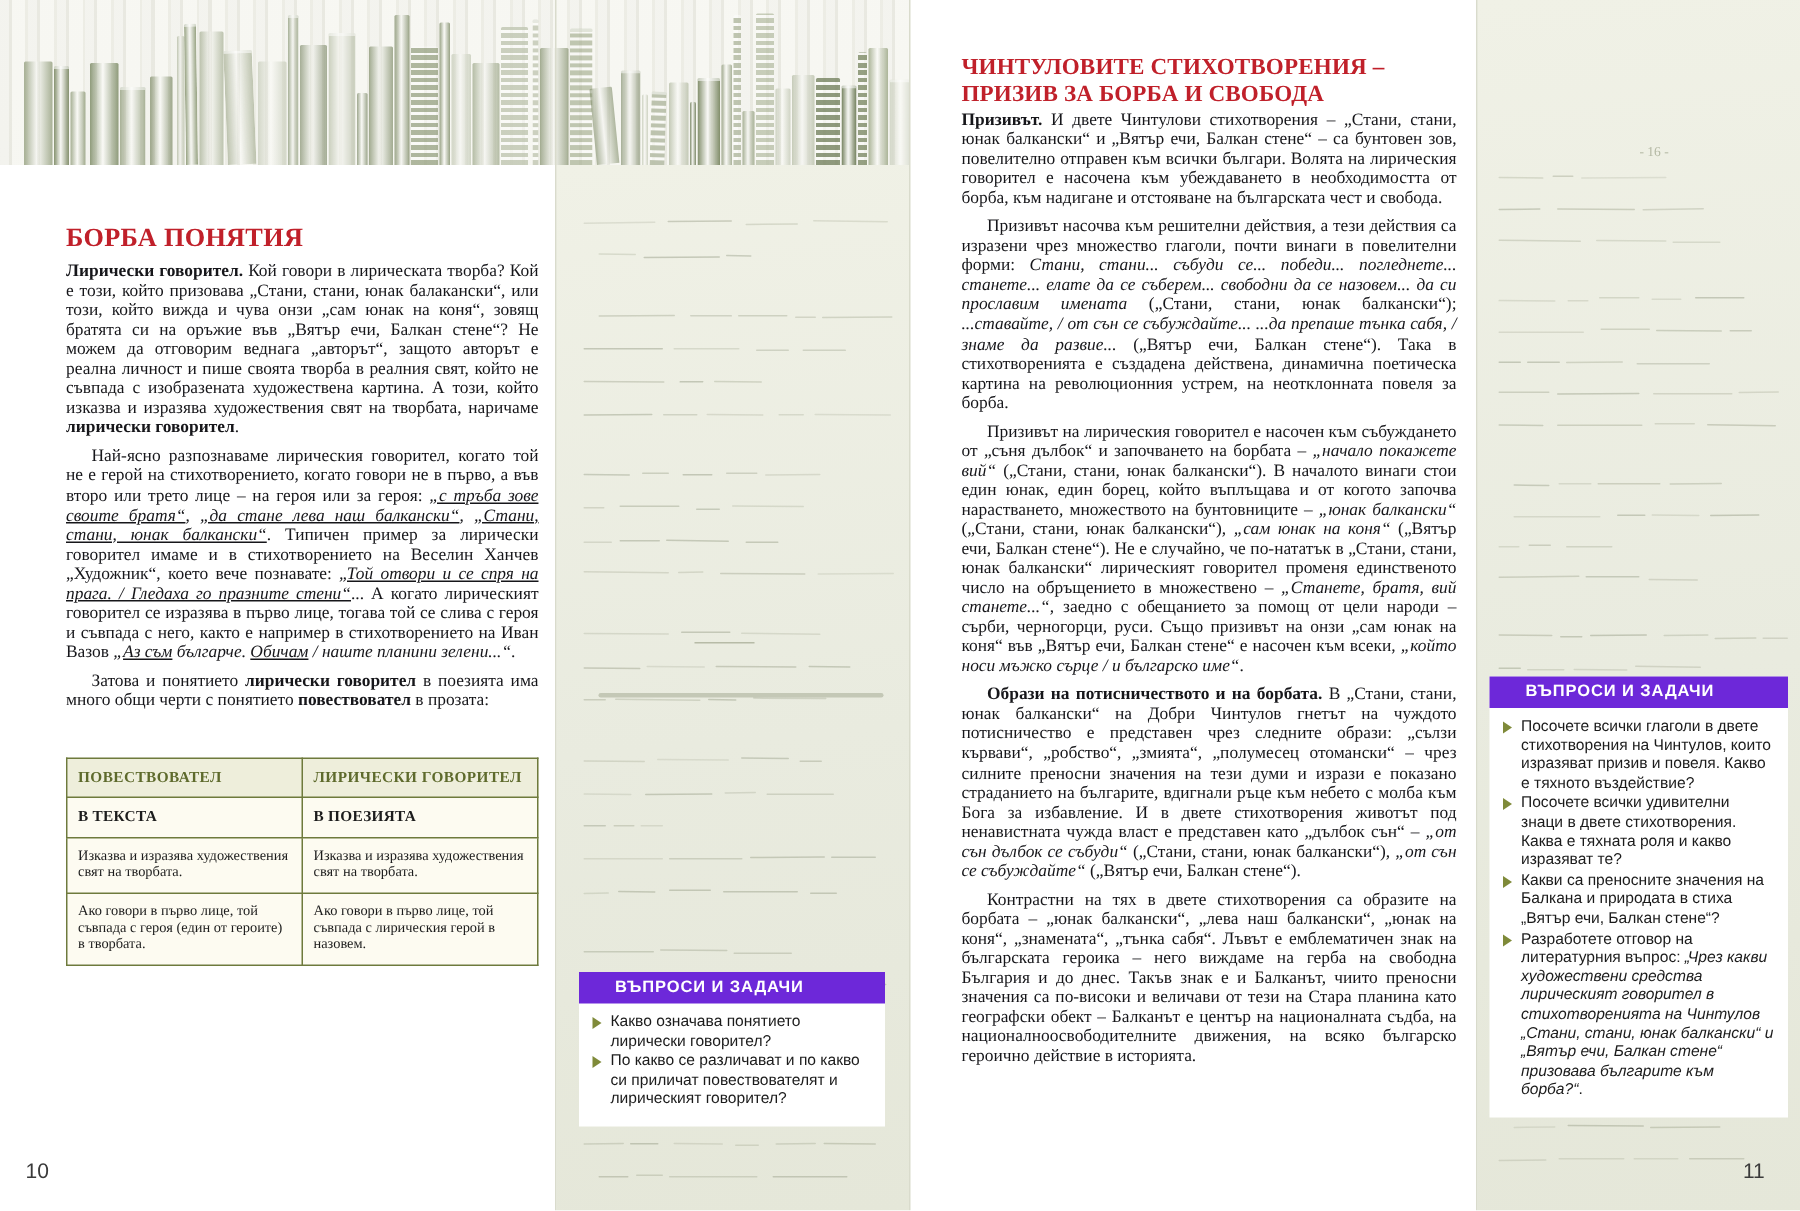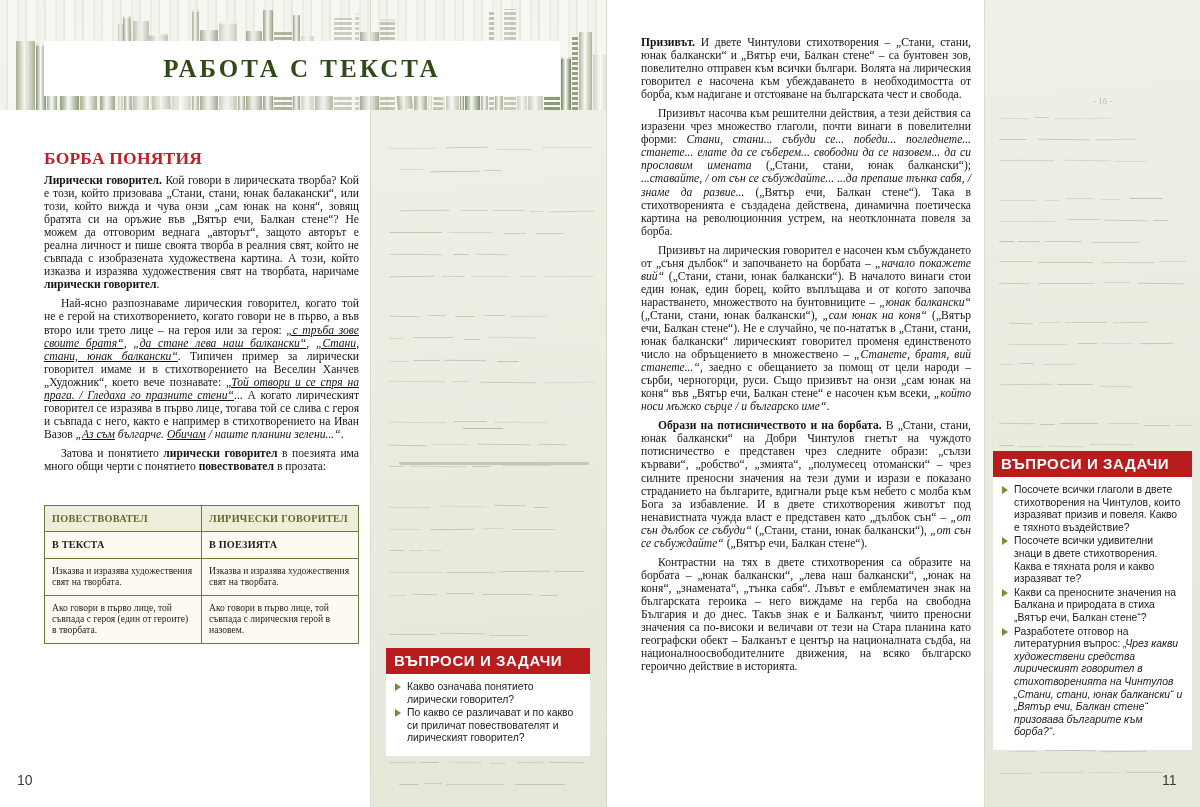--- a/index.html
+++ b/index.html
@@ -106,22 +106,22 @@
   
   .col-right{position:absolute;left:641px;top:36px;width:330px;}
   h2.section2{
     margin:0 0 2px 0;color:#c0202a;font-size:15.4px;font-weight:bold;
     line-height:17.5px;letter-spacing:.1px;
   }
 
   
   .qbox{position:absolute;background:#ffffff;}
   .qbox .bar{
-    background:#b91c1c;color:#ffffff;font-weight:bold;
-    font-size:15px;letter-spacing:.6px;padding:4px 8px 5px 8px;
+    background:#6d28d9;color:#ffffff;font-weight:bold;
+    font-size:11px;letter-spacing:.6px;padding:4px 8px 5px 24px;
     font-family:"Liberation Sans", sans-serif;
   }
   .qbox .qbody{padding:7px 9px 10px 9px;}
   .qitem{
     position:relative;padding-left:12px;margin-bottom:1px;
     font-size:10.4px;line-height:12.6px;color:#1b1b1b;
     font-family:"Liberation Sans", sans-serif;
   }
   .qitem .arw{
     position:absolute;left:0;top:2px;width:0;height:0;
@@ -181,23 +181,20 @@
           <div class="bk" style="left: 517px; width: 10px; height: 51px; background: linear-gradient(90deg, rgb(182, 189, 166) 0%, rgba(255, 255, 255, 0.35) 45%, rgb(182, 189, 166) 100%); transform-origin: left bottom; opacity: 0.61;"></div>
           <div class="bk" style="left: 528px; width: 15px; height: 60px; background: linear-gradient(90deg, rgb(182, 189, 166) 0%, rgba(255, 255, 255, 0.35) 45%, rgb(182, 189, 166) 100%); transform: rotate(0deg); transform-origin: left bottom; opacity: 0.75;"></div>
           <div class="bk" style="left: 544px; width: 16px; height: 58px; background: repeating-linear-gradient(0deg, rgb(111, 125, 89) 0px, rgb(111, 125, 89) 3px, rgba(255, 255, 255, 0.5) 3px, rgba(255, 255, 255, 0.5) 5px); transform-origin: left bottom; opacity: 0.76;"></div>
           <div class="bk" style="left: 561px; width: 10px; height: 51px; background: linear-gradient(90deg, rgb(111, 125, 89) 0%, rgba(255, 255, 255, 0.35) 45%, rgb(111, 125, 89) 100%); transform-origin: left bottom; opacity: 0.98; border-top: 2px solid rgba(255, 255, 255, 0.55);"></div>
           <div class="bk" style="left: 572px; width: 6px; height: 75px; background: repeating-linear-gradient(0deg, rgb(125, 138, 102) 0px, rgb(125, 138, 102) 3px, rgba(255, 255, 255, 0.5) 3px, rgba(255, 255, 255, 0.5) 5px); transform-origin: left bottom; opacity: 0.79;"></div>
           <div class="bk" style="left: 579px; width: 13px; height: 78px; background: linear-gradient(90deg, rgb(163, 173, 142) 0%, rgba(255, 255, 255, 0.35) 45%, rgb(163, 173, 142) 100%); transform-origin: left bottom; opacity: 0.89;"></div>
           <div class="bk" style="left: 593px; width: 16px; height: 55px; background: linear-gradient(90deg, rgb(194, 200, 180) 0%, rgba(255, 255, 255, 0.35) 45%, rgb(194, 200, 180) 100%); transform-origin: left bottom; opacity: 0.68; border-top: 2px solid rgba(255, 255, 255, 0.55);"></div>
         </div>
     </div>
 
-    <div class="title-plate">
-      <h1>РАБОТА С ТЕКСТА</h1>
-    </div>
 
     <div class="col-left">
       <h2 class="section">БОРБА ПОНЯТИЯ</h2>
       <p class="body"><span class="b">Лирически говорител.</span> Кой говори в лирическата творба? Кой е този, който призовава „Стани, стани, юнак балакански“, или този, който вижда и чува онзи „сам юнак на коня“, зовящ братята си на оръжие във „Вятър ечи, Балкан стене“? Не можем да отговорим веднага „авторът“, защото авторът е реална личност и пише своята творба в реалния свят, който не съвпада с изобразената художествена картина. А този, който изказва и изразява художествения свят на творбата, наричаме <span class="b">лирически говорител</span>.</p>
       <p class="body">Най-ясно разпознаваме лирическия говорител, когато той не е герой на стихотворението, когато говори не в първо, а във второ или трето лице – на героя или за героя: <span class="i u">„с тръба зове своите братя“</span>, <span class="i u">„да стане лева наш балкански“</span>, <span class="i u">„Стани, стани, юнак балкански“</span>. Типичен пример за лирически говорител имаме и в стихотворението на Веселин Ханчев „Художник“, което вече познавате: <span class="i u">„Той отвори и се спря на прага. / Гледаха го празните стени“</span>... А когато лирическият говорител се изразява в първо лице, тогава той се слива с героя и съвпада с него, както е например в стихотворението на Иван Вазов <span class="i">„<span class="u">Аз съм</span> българче. <span class="u">Обичам</span> / наште планини зелени...“</span>.</p>
       <p class="body">Затова и понятието <span class="b">лирически говорител</span> в поезията има много общи черти с понятието <span class="b">повествовател</span> в прозата:</p>
     </div>
 
     <table class="cmp">
       <tbody>
@@ -344,20 +341,21 @@
         <span>Какво означава понятието лирически говорител?</span>
       </div>
       <div class="qitem">
         <span class="arw"></span>
         <span>По какво се различават и по какво си приличат повествователят и лирическият говорител?</span>
       </div>
     </div>
   </div>
 
   <div class="col-right">
+    <h2 class="section2">ЧИНТУЛОВИТЕ СТИХОТВОРЕНИЯ – ПРИЗИВ ЗА БОРБА И СВОБОДА</h2>
     <p class="body"><span class="b">Призивът.</span> И двете Чинтулови стихотворения – „Стани, стани, юнак балкански“ и „Вятър ечи, Балкан стене“ – са бунтовен зов, повелително отправен към всички българи. Волята на лирическия говорител е насочена към убеждаването в необходимостта от борба, към надигане и отстояване на българската чест и свобода.</p>
     <p class="body">Призивът насочва към решителни действия, а тези действия са изразени чрез множество глаголи, почти винаги в повелителни форми: <span class="i">Стани, стани... събуди се... победи... погледнете... станете... елате да се съберем... свободни да се назовем... да си прославим имената</span> („Стани, стани, юнак балкански“); <span class="i">...ставайте, / от сън се събуждайте... ...да препаше тънка сабя, / знаме да развие...</span> („Вятър ечи, Балкан стене“). Така в стихотворенията е създадена действена, динамична поетическа картина на революционния устрем, на неотклонната повеля за борба.</p>
     <p class="body">Призивът на лирическия говорител е насочен към събуждането от „съня дълбок“ и започването на борбата – <span class="i">„начало покажете вий“</span> („Стани, стани, юнак балкански“). В началото винаги стои един юнак, един борец, който въплъщава и от когото започва нарастването, множеството на бунтовниците – <span class="i">„юнак балкански“</span> („Стани, стани, юнак балкански“), <span class="i">„сам юнак на коня“</span> („Вятър ечи, Балкан стене“). Не е случайно, че по-нататък в „Стани, стани, юнак балкански“ лирическият говорител променя единственото число на обръщението в множествено – <span class="i">„Станете, братя, вий станете...“</span>, заедно с обещанието за помощ от цели народи – сърби, черногорци, руси. Също призивът на онзи „сам юнак на коня“ във „Вятър ечи, Балкан стене“ е насочен към всеки, <span class="i">„който носи мъжко сърце / и българско име“</span>.</p>
     <p class="body"><span class="b">Образи на потисничеството и на борбата.</span> В „Стани, стани, юнак балкански“ на Добри Чинтулов гнетът на чуждото потисничество е представен чрез следните образи: „сълзи кървави“, „робство“, „змията“, „полумесец отомански“ – чрез силните преносни значения на тези думи и изрази е показано страданието на българите, вдигнали ръце към небето с молба към Бога за избавление. И в двете стихотворения животът под ненавистната чужда власт е представен като „дълбок сън“ – <span class="i">„от сън дълбок се събуди“</span> („Стани, стани, юнак балкански“), <span class="i">„от сън се събуждайте“</span> („Вятър ечи, Балкан стене“).</p>
     <p class="body">Контрастни на тях в двете стихотворения са образите на борбата – „юнак балкански“, „лева наш балкански“, „юнак на коня“, „знамената“, „тънка сабя“. Лъвът е емблематичен знак на българската героика – него виждаме на герба на свободна България и до днес. Такъв знак е и Балканът, чиито преносни значения са по-високи и величави от тези на Стара планина като географски обект – Балканът е център на националната съдба, на националноосвободителните движения, на всяко българско героично действие в историята.</p>
   </div>
 
   <div class="ms-right">
     <div class="ms-paper"></div>
     <div id="hw-right">

